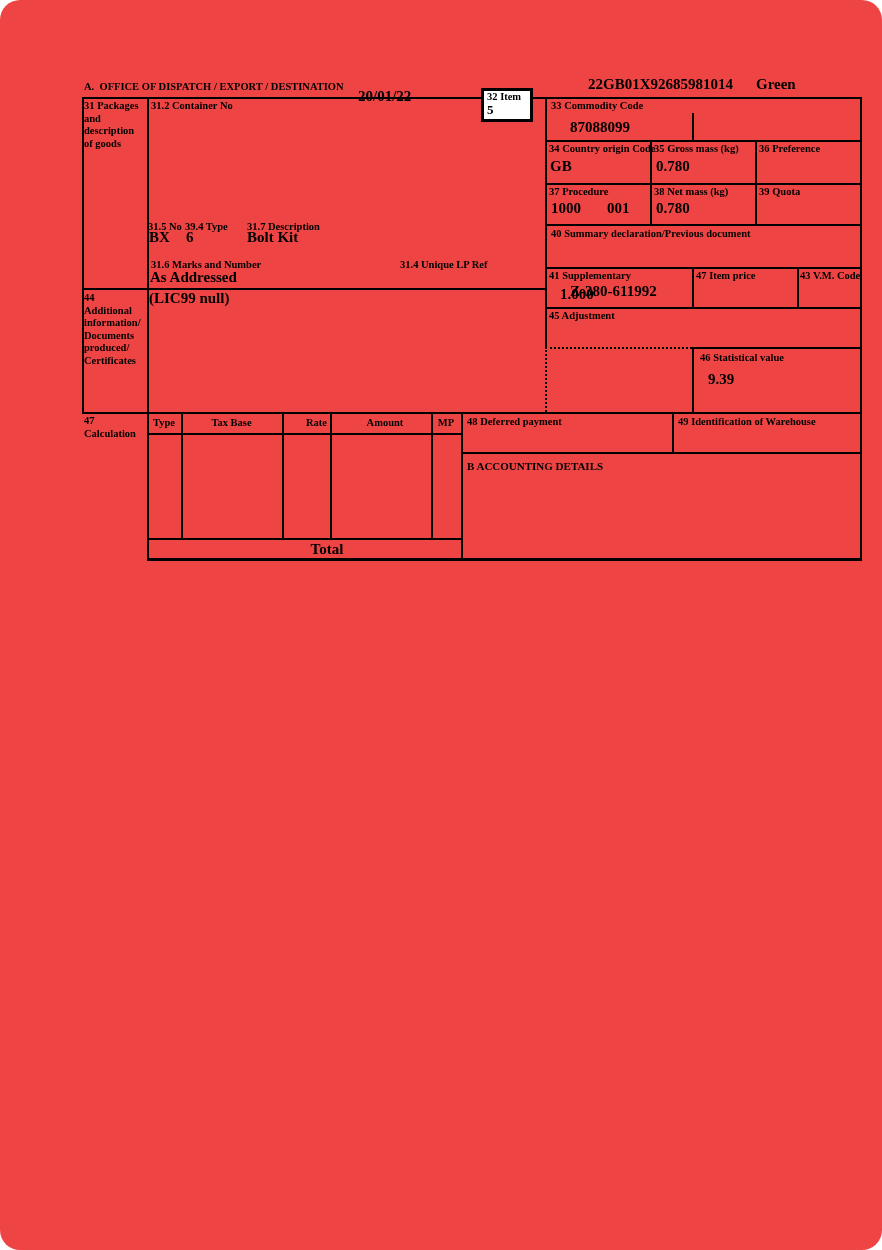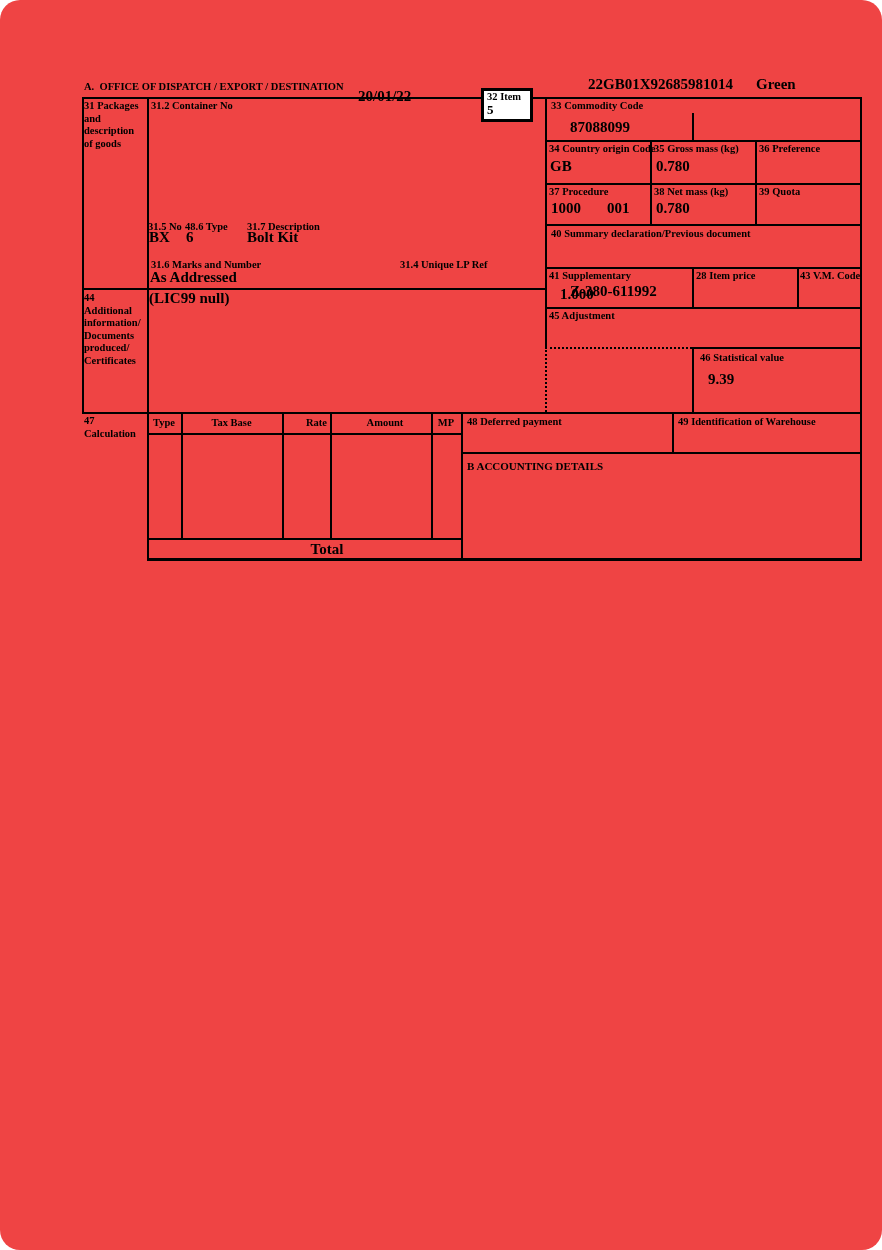--- a/index.html
+++ b/index.html
@@ -80,21 +80,21 @@
 Additional
 information/
 Documents
 produced/
 Certificates</span>
   <span class="lbl" style="left:84px; top:415px;">47
 Calculation</span>
 
   <span class="lbl" style="left:151px; top:100px;">31.2 Container No</span>
   <span class="lbl" style="left:148px; top:221px;">31.5 No</span>
-  <span class="lbl" style="left:185px; top:221px;">48.6 Type</span>
+  <span class="lbl" style="left:185px; top:221px;">39.4 Type</span>
   <span class="lbl" style="left:247px; top:221px;">31.7 Description</span>
   <span class="val" style="left:149px; top:229px;">BX</span>
   <span class="val" style="left:186px; top:229px;">6</span>
   <span class="val" style="left:247px; top:229px;">Bolt Kit</span>
   <span class="lbl" style="left:151px; top:259px;">31.6 Marks and Number</span>
   <span class="lbl" style="left:400px; top:259px;">31.4 Unique LP Ref</span>
   <span class="val" style="left:150px; top:269px;">As Addressed</span>
 
   <div class="box32">
     <span class="lbl32">32 Item</span>
@@ -120,21 +120,21 @@
   <span class="val" style="left:656px; top:200px;">0.780</span>
 
   <span class="lbl" style="left:759px; top:186px;">39 Quota</span>
 
   <span class="lbl" style="left:551px; top:228px;">40 Summary declaration/Previous document</span>
   <span class="val" style="left:570px; top:245px;margin-top:38px;">Z-380-611992</span>
 
   <span class="lbl" style="left:549px; top:270px;">41 Supplementary</span>
   <span class="val" style="left:560px; top:286px;">1.000</span>
 
-  <span class="lbl" style="left:696px; top:270px;">28 Item price</span>
+  <span class="lbl" style="left:696px; top:270px;">47 Item price</span>
   <span class="lbl" style="left:800px; top:270px;">43 V.M. Code</span>
 
   <span class="lbl" style="left:549px; top:310px;">45 Adjustment</span>
 
   <span class="lbl" style="left:700px; top:352px;">46 Statistical value</span>
   <span class="val" style="left:708px; top:371px;">9.39</span>
 
   <span class="val" style="left:149px; top:290px;">(LIC99 null)</span>
 
   <span class="th" style="left:147px; width:34px; text-align:center;">Type</span>

